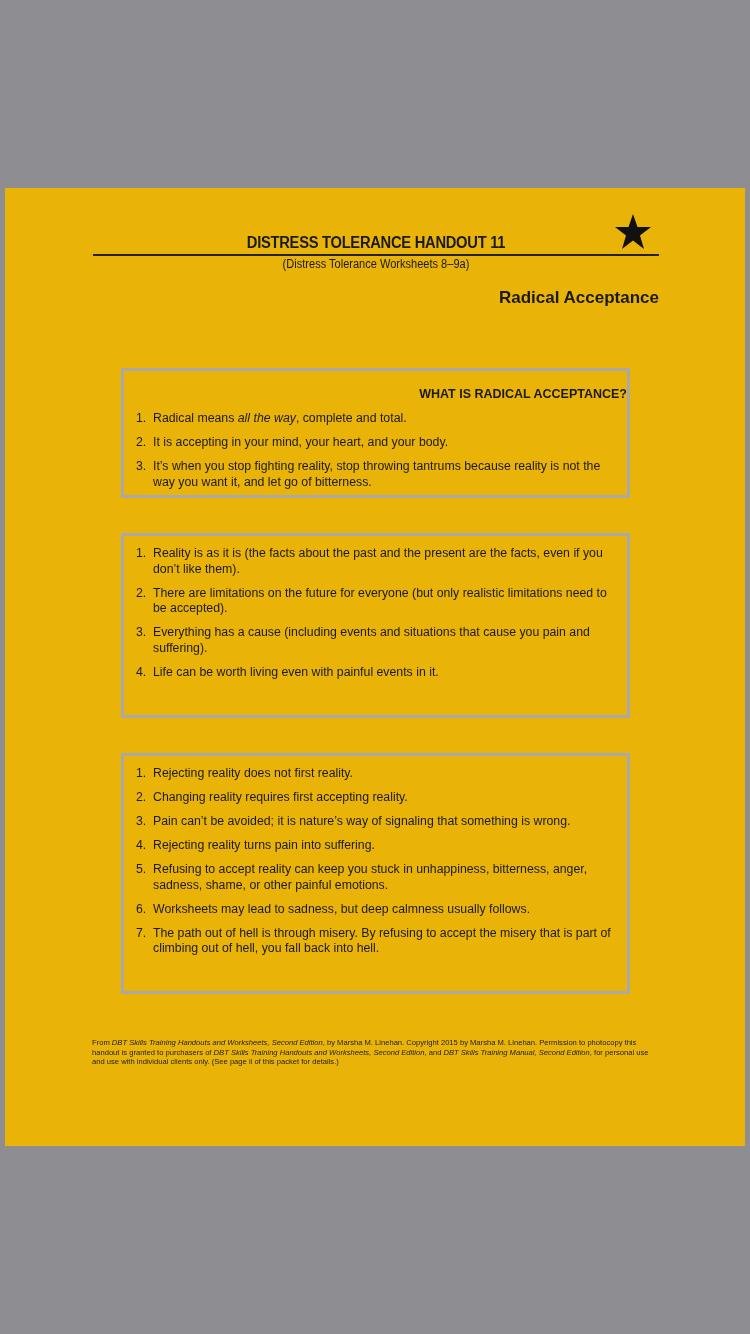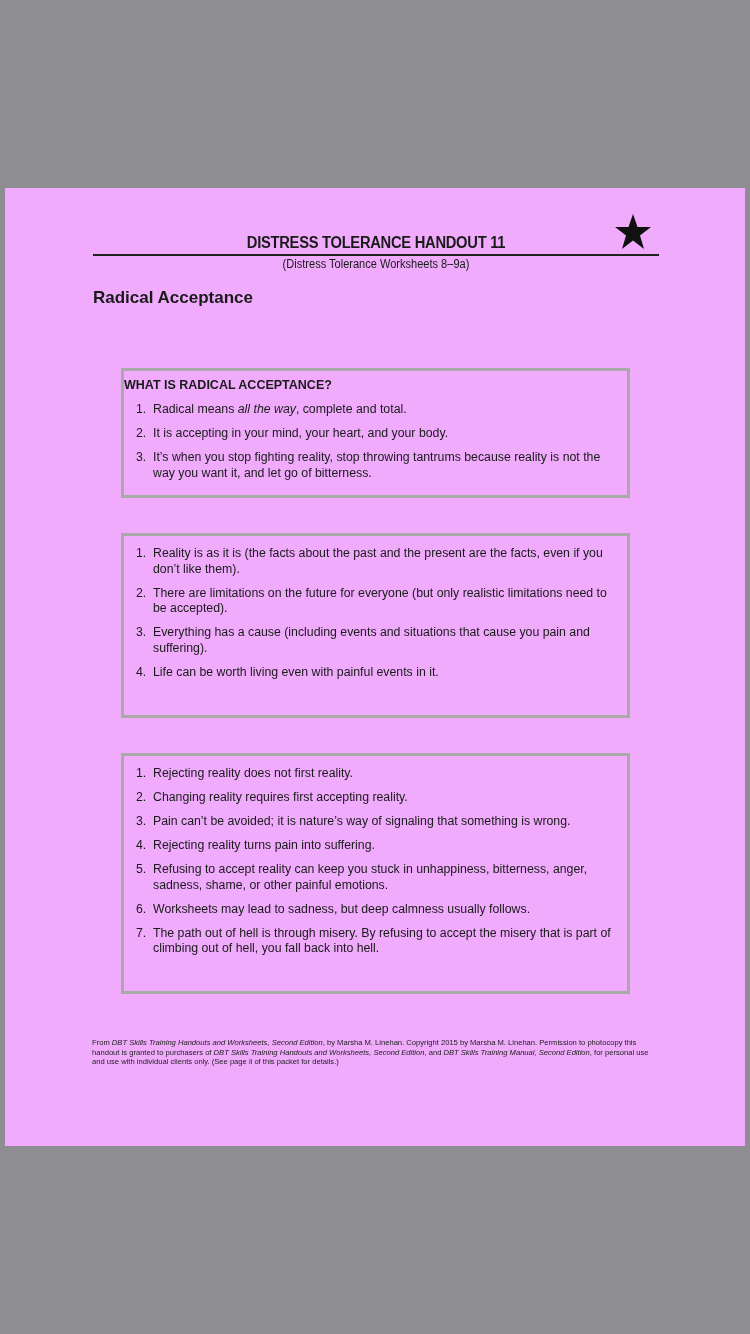--- a/index.html
+++ b/index.html
@@ -1,25 +1,25 @@
 <!DOCTYPE html>
 <html><head>
 <meta charset="utf-8">
 <style>
   html, body { margin:0; padding:0; }
   body { width:750px; height:1334px; background:#8e8d92; position:relative; overflow:hidden; font-family:"Liberation Sans", sans-serif; color:#1a1a1a; }
-  .page { position:absolute; left:5px; top:188px; width:740px; height:958px; background:#f0abfc; }
+  .page { position:absolute; left:5px; top:188px; width:740px; height:958px; background:#eab308; }
   .header-title { position:absolute; left:88px; width:566px; top:46px; text-align:center; font-size:16px; font-weight:bold; letter-spacing:-0.3px; transform:scaleX(0.92); }
   .star { position:absolute; left:608px; top:24px; width:40px; height:40px; }
   .rule { position:absolute; left:88px; top:66px; width:566px; height:2px; background:#222; }
   .sub-ref { position:absolute; left:88px; width:566px; top:69px; text-align:center; font-size:12px; transform:scaleX(0.92); }
-  .title { position:absolute; left:88px; width:566px; top:100px; text-align:left; font-size:17px; font-weight:bold; }
+  .title { position:absolute; left:88px; width:566px; top:100px; text-align:right; font-size:17px; font-weight:bold; }
   .subtitle { position:absolute; left:88px; width:566px; top:143px; text-align:center; font-size:12.5px; font-weight:bold; }
   .box { position:absolute; left:116px; width:503px; border:3px solid #a9a9a9; box-sizing:content-box; padding:0; }
-  .box h3 { margin:0; text-align:left; font-size:12.5px; font-weight:bold; padding-top:7px; }
+  .box h3 { margin:0; text-align:right; font-size:12.5px; font-weight:bold; padding-top:16px; }
   .box ol { list-style:none; margin:10px 0 0 0; padding:0 14px 0 12px; }
   .box li { display:flex; font-size:12.3px; line-height:15.5px; margin-bottom:8.5px; }
   .box li .num { width:17px; flex:none; }
   .box li .txt { flex:1; }
   .footer { position:absolute; left:87px; width:570px; top:850px; font-size:7.6px; line-height:9.6px; color:#222; }
   .footer i { font-style:italic; }
 </style>
 </head>
 <body>
 

